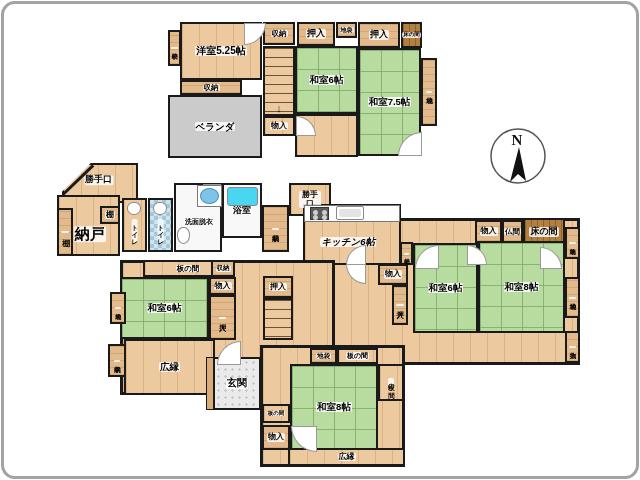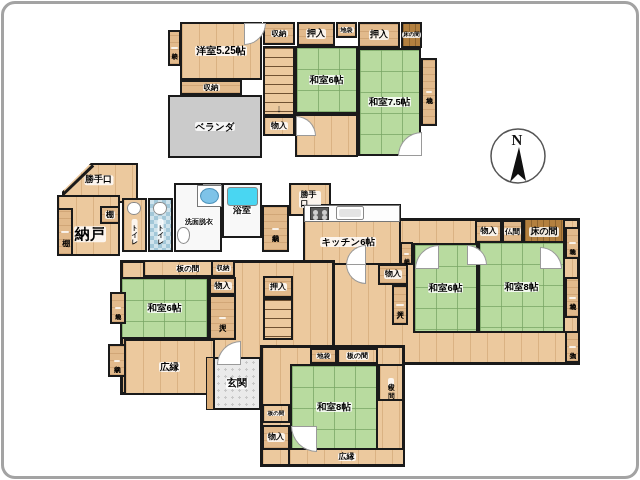--- a/index.html
+++ b/index.html
@@ -12,21 +12,21 @@
     pointer-events:none;z-index:60;
   }
   .area{
     position:absolute;box-sizing:border-box;border:2.5px solid #1a1a1a;
     display:flex;align-items:center;justify-content:center;
   }
   .area.base{border-width:3px;}
   .lbl{
     color:#000;font-weight:bold;white-space:nowrap;line-height:1.05;
     background:rgba(255,255,255,.82);padding:0 1px;border-radius:2px;
-    z-index:5;text-align:left;
+    z-index:5;text-align:center;
   }
   .lbl.vert{writing-mode:vertical-rl;text-orientation:upright;padding:1px 0;}
   .lbl.abs{position:absolute;transform:translate(-50%,-50%);}
   .lbl.wrap{white-space:normal;width:2.4em;}
   
   .t-tatami{
     background-color:#b8db9f;
     background-image:linear-gradient(rgba(120,165,100,.75) 1px,transparent 1px),
       linear-gradient(90deg,rgba(120,165,100,.75) 1px,transparent 1px);
     background-size:21px 21px;
@@ -158,21 +158,21 @@
       <div class="area t-white" style="left: 222px; top: 183px; width: 40px; height: 55px;">
         <span class="lbl" style="font-size: 9px;">浴室</span>
       </div>
       <div class="area t-woodplain" style="left: 262px; top: 205px; width: 27px; height: 47px;">
         <span class="lbl vert" style="font-size: 7px;">収納</span>
       </div>
       <div class="area t-wood" style="left: 289px; top: 183px; width: 42px; height: 33px;">
         <span class="lbl wrap" style="font-size: 8px;">勝手口</span>
       </div>
       <div class="area t-wood base" style="left: 331px; top: 218px; width: 249px; height: 147px;"></div>
-      <div class="area t-wood" style="left: 303px; top: 204px; width: 98px; height: 61px;">
+      <div class="area t-wood" style="left: 303px; top: 204px; width: 98px; height: 61px; font-style: italic;">
         <span class="lbl abs" style="font-size: 9.5px; left: 46%; top: 63%;">キッチン6帖</span>
       </div>
       <div class="area t-woodplain" style="left: 475px; top: 220px; width: 27px; height: 23px;">
         <span class="lbl" style="font-size: 8px;">物入</span>
       </div>
       <div class="area t-woodplain" style="left: 502px; top: 220px; width: 21px; height: 23px;">
         <span class="lbl" style="font-size: 7.5px;">仏間</span>
       </div>
       <div class="area t-darkwood" style="left: 523px; top: 218px; width: 42px; height: 28px;">
         <span class="lbl" style="font-size: 9px;">床の間</span>

